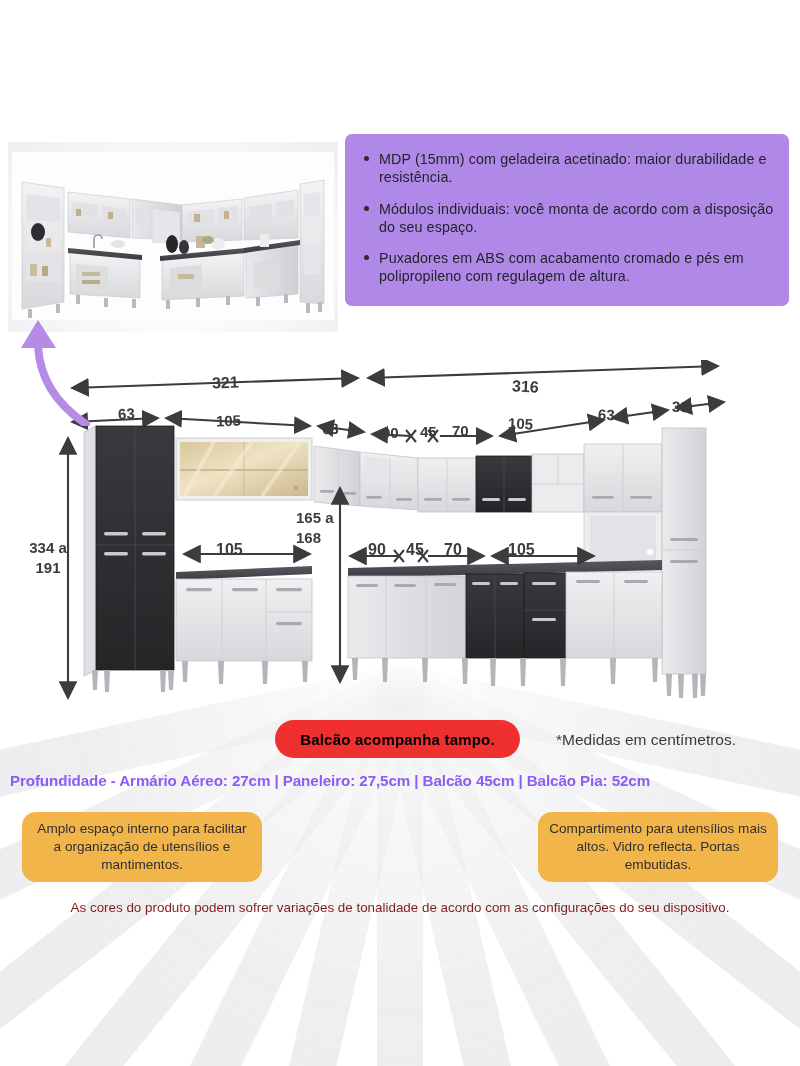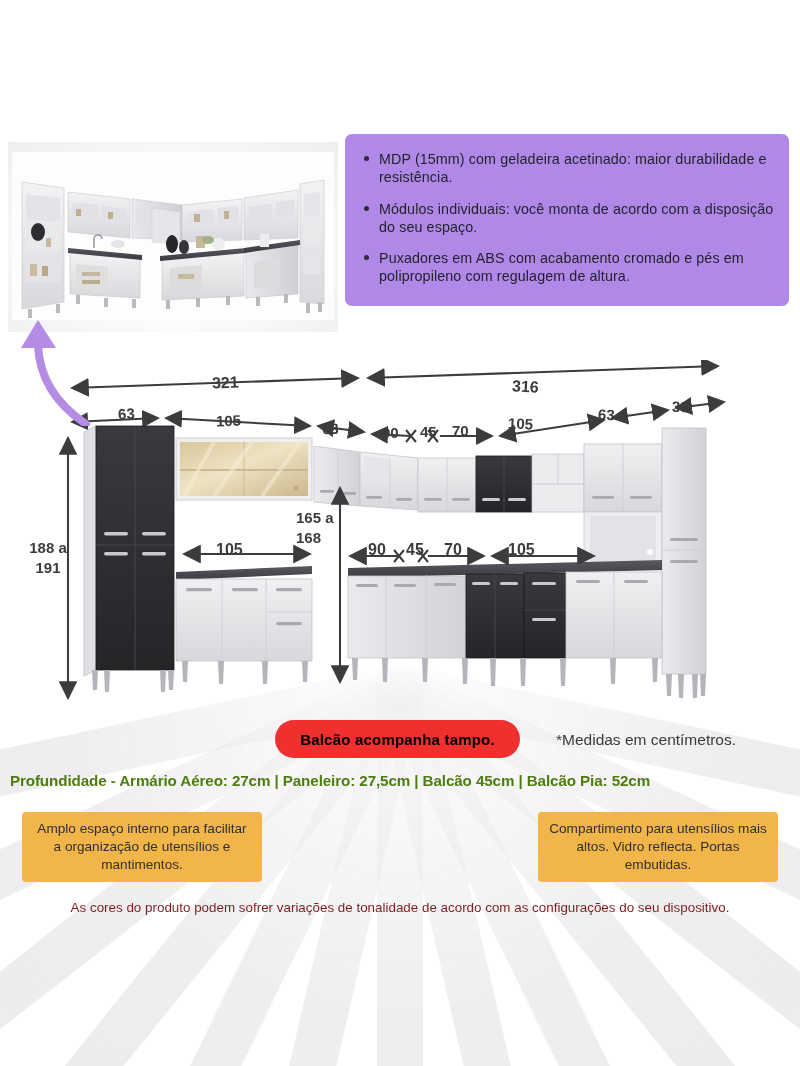--- a/index.html
+++ b/index.html
@@ -89,31 +89,31 @@
     color:#000000;font-weight:bold;font-size:15px;letter-spacing:.2px;
   }
   .note-cm{
     position:absolute;left:556px;top:731px;z-index:4;
     font-size:15.5px;color:#3a3a3a;white-space:nowrap;
   }
 
   
   .depth{
     position:absolute;left:0;top:772px;width:660px;z-index:4;
-    text-align:center;font-weight:bold;font-size:15.2px;color:#4d7c0f;
+    text-align:center;font-weight:bold;font-size:15.2px;color:#8b5cf6;
     letter-spacing:-.1px;
   }
 
   
   .orange-row{
     position:absolute;left:22px;top:812px;width:756px;z-index:4;
     display:flex;justify-content:space-between;
   }
   .orange-box{
-    width:240px;min-height:70px;background:#f2b549;border-radius:4px;
+    width:240px;min-height:70px;background:#f2b549;border-radius:14px;
     display:flex;align-items:center;justify-content:center;
     padding:8px 10px;box-sizing:border-box;
     font-size:13.6px;line-height:1.3;text-align:center;color:#2f2f33;
   }
 
   
   .disclaimer{
     position:absolute;left:0;top:900px;width:800px;z-index:4;
     text-align:center;font-size:13.4px;color:#7f1d1d;
   }
@@ -424,21 +424,21 @@
   <div class="dimlabel dim-105a">105</div>
   <div class="dimlabel dim-63b">63</div>
   <div class="dimlabel dim-90t">90</div>
   <div class="dimlabel dim-45t">45</div>
   <div class="dimlabel dim-70t">70</div>
   <div class="dimlabel dim-105b">105</div>
   <div class="dimlabel dim-63c">63</div>
   <div class="dimlabel dim-33">33</div>
 
   <div class="dimlabel dim-188">
-    <div>188 a</div>
+    <div>334 a</div>
     <div>191</div>
   </div>
   <div class="dimlabel dim-165">
     <div>165 a</div>
     <div>168</div>
   </div>
 
   <div class="dimlabel dim-105c">105</div>
   <div class="dimlabel dim-90b">90</div>
   <div class="dimlabel dim-45b">45</div>

